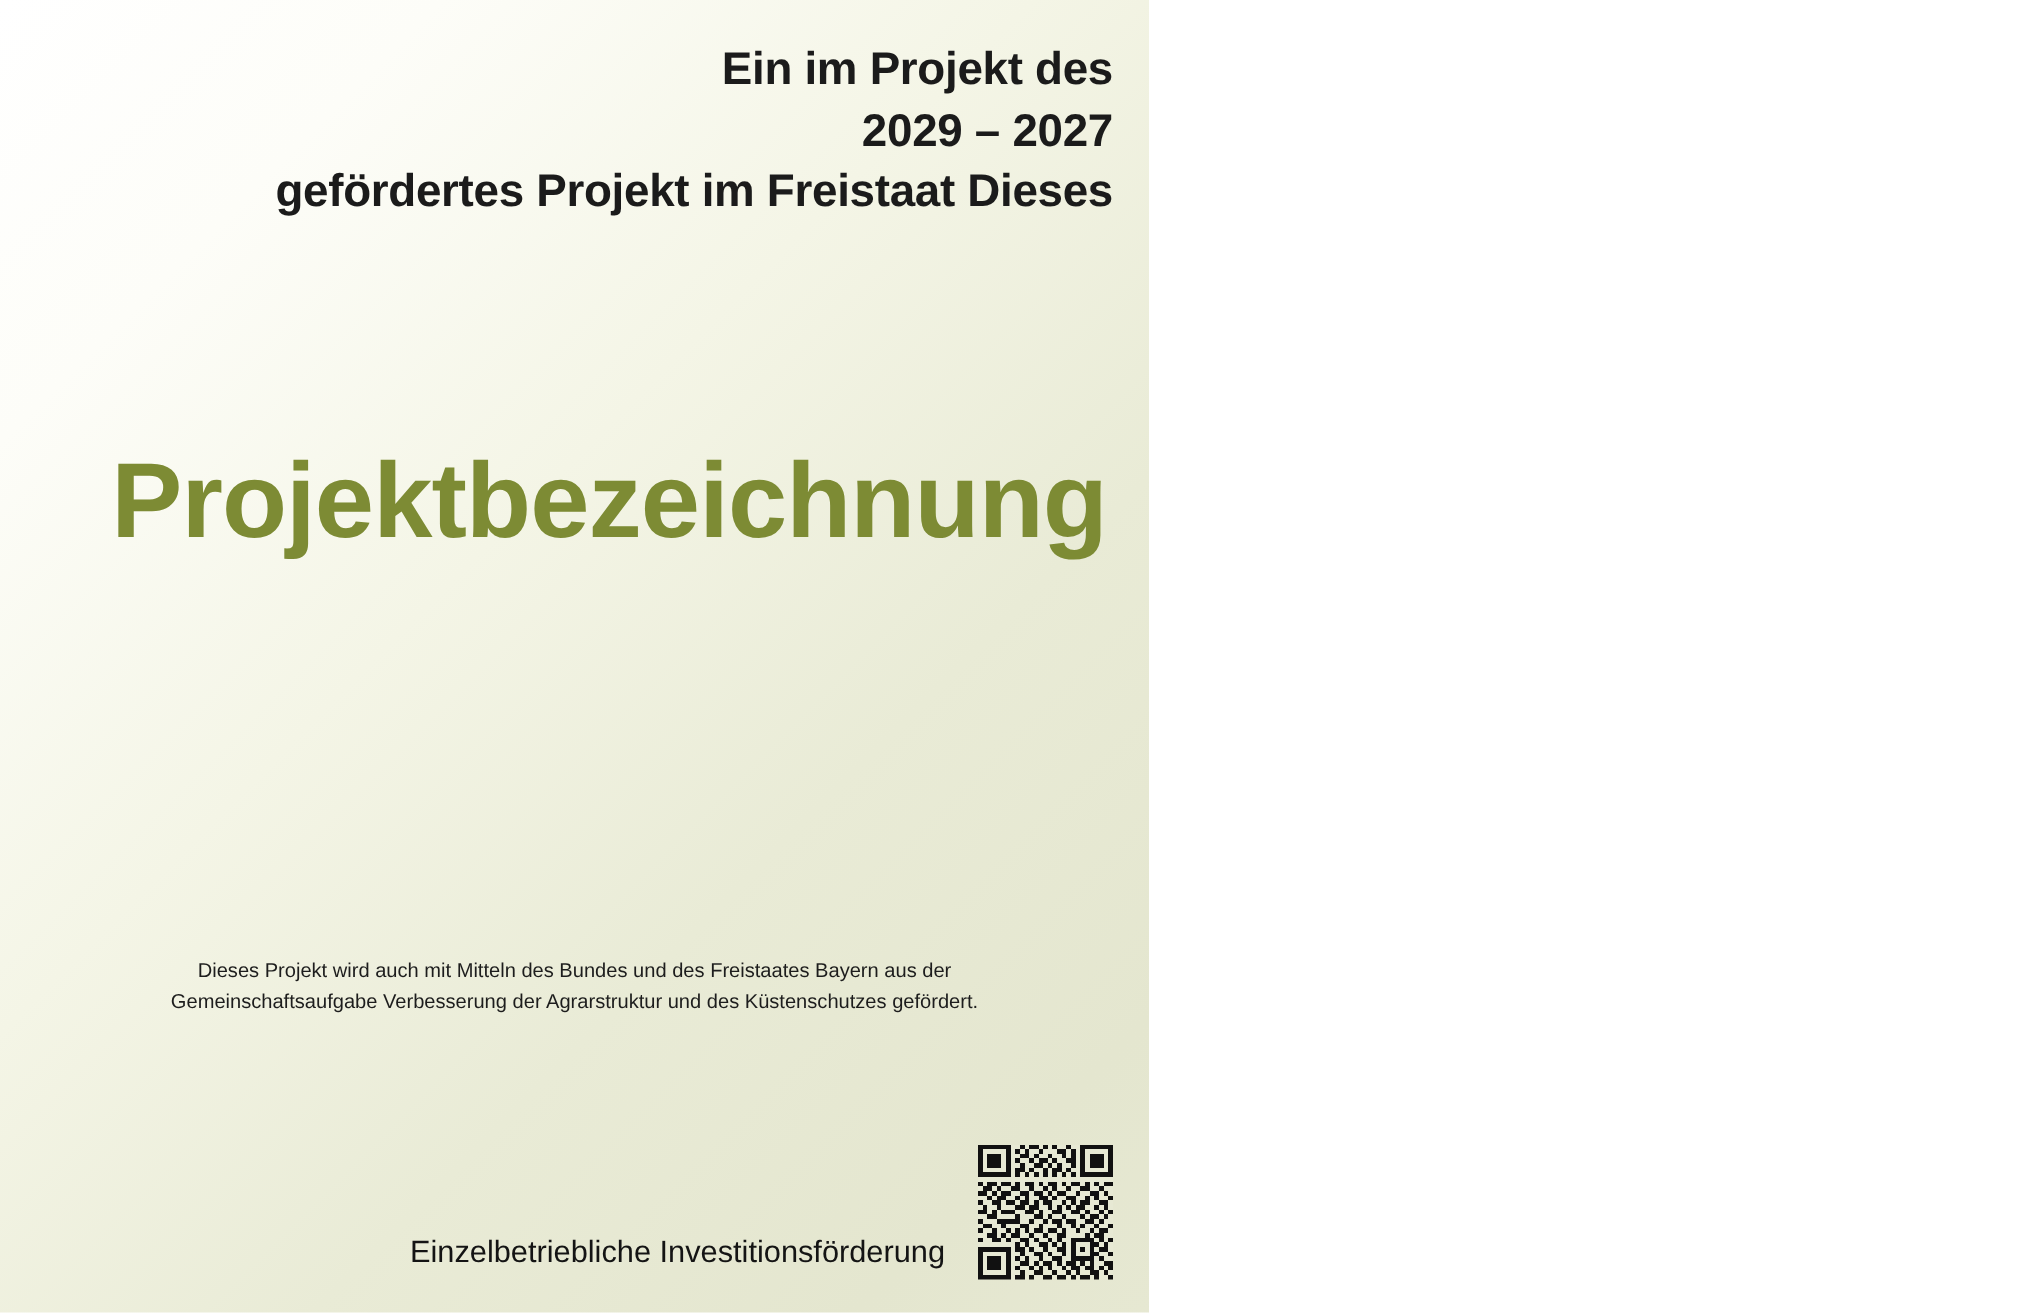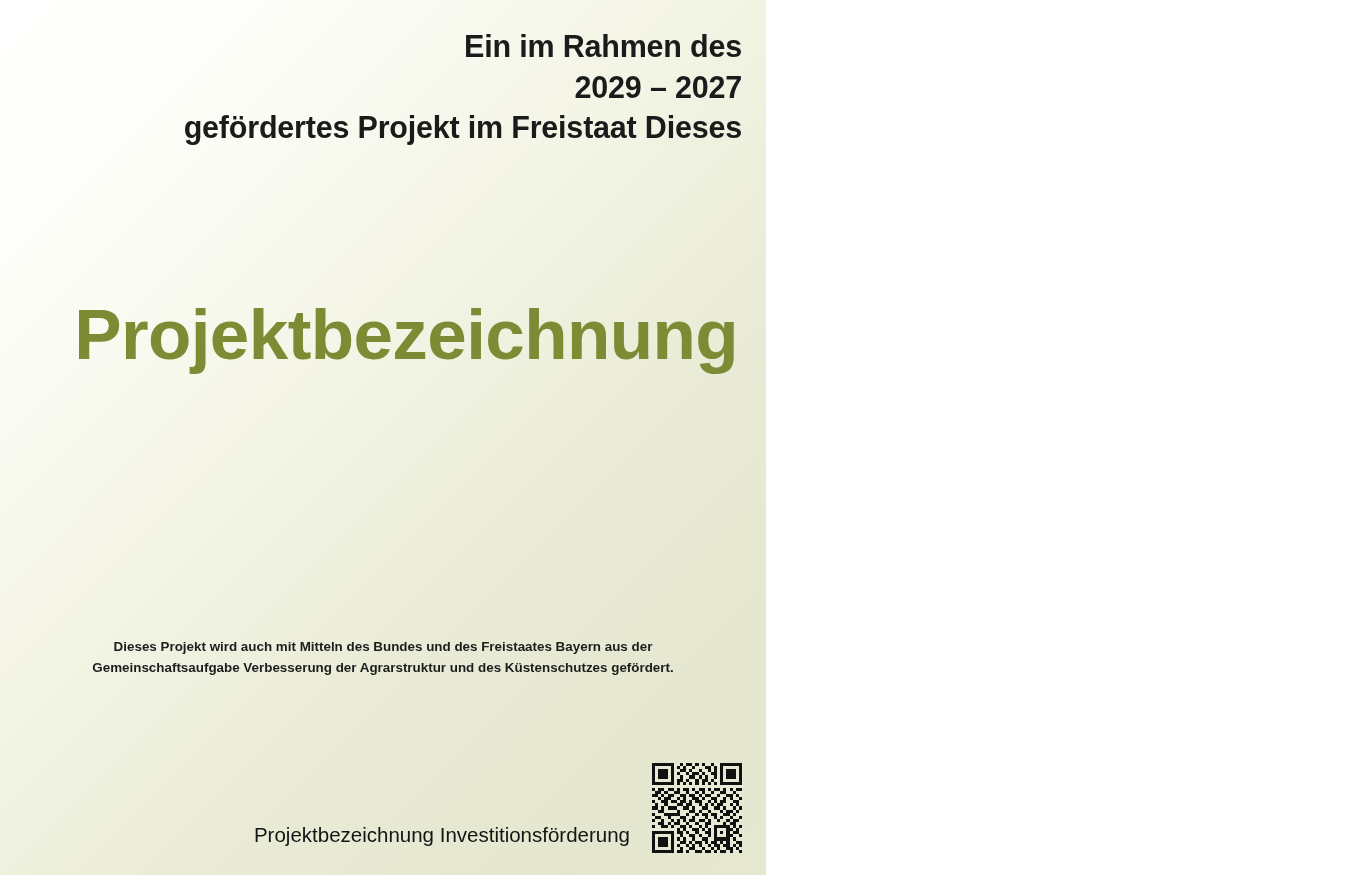--- a/index.html
+++ b/index.html
@@ -68,21 +68,21 @@
   }
 
   .fineprint {
     position: absolute;
     top: 637px;
     left: 22px;
     right: 22px;
     text-align: center;
     color: #1d1d1d;
     font-size: 13.4px;
-    font-weight: bold;
+    font-weight: normal;
     line-height: 1.55;
   }
   .fineprint div { white-space: nowrap; }
 
   .footer-row {
     position: absolute;
     left: 24px;
     right: 24px;
     bottom: 22px;
     display: flex;
@@ -115,35 +115,35 @@
   }
 </style>
 </head>
 <body>
 
 <div id="poster">
 
   <div id="left-panel">
 
     <div class="headline-block">
-      <div>Ein im Rahmen des</div>
+      <div>Ein im Projekt des</div>
       <div>2029 – 2027</div>
       <div>gefördertes Projekt im Freistaat Dieses</div>
     </div>
 
     <div class="project-title">Projektbezeichnung</div>
 
     <div class="fineprint">
       <div>Dieses Projekt wird auch mit Mitteln des Bundes und des Freistaates Bayern aus der</div>
       <div>Gemeinschaftsaufgabe Verbesserung der Agrarstruktur und des Küstenschutzes gefördert.</div>
     </div>
 
     <div class="footer-row">
       <div class="footer-text">
-        <div>Projektbezeichnung Investitionsförderung</div>
+        <div>Einzelbetriebliche Investitionsförderung</div>
       </div>
       <svg class="qr" viewBox="0 0 29 29" shape-rendering="crispEdges">
         <rect width="29" height="29" fill="#e7e9d4"></rect>
         <g fill="#111111">
 
           <path d="M0 0h7v7H0z"></path>
             <path d="M1 1h5v5H1z" fill="#e7e9d4"></path>
             <path d="M2 2h3v3H2z"></path>
 
           <path d="M22 0h7v7h-7z"></path>

